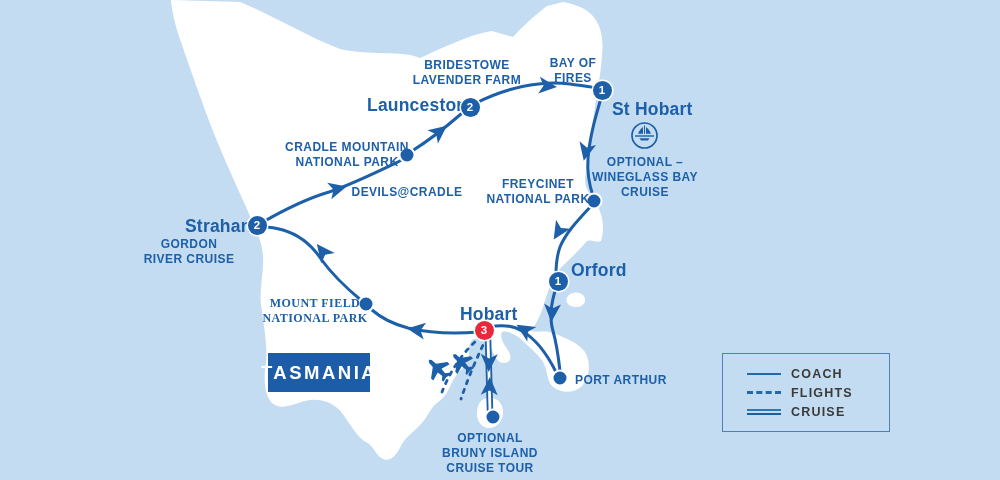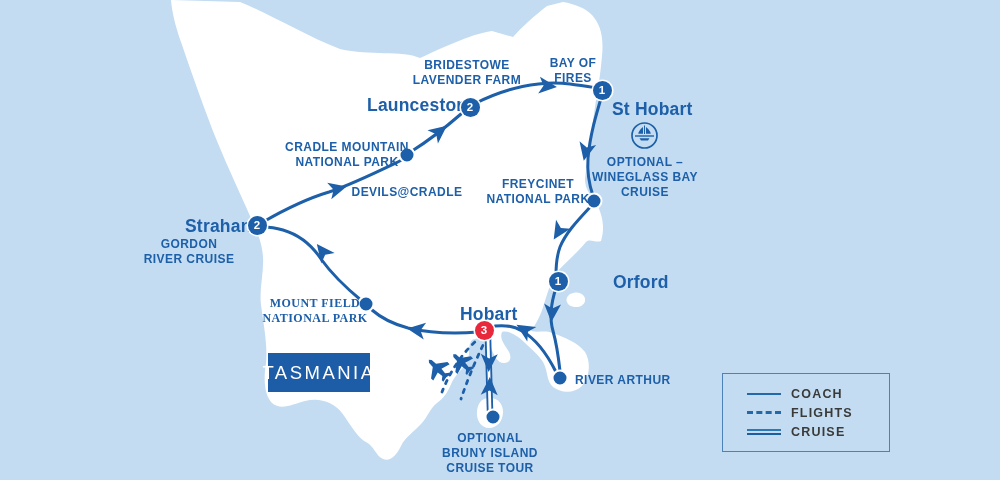--- a/index.html
+++ b/index.html
@@ -10,25 +10,25 @@
   .city{position:absolute;color:#1d5fa8;font-weight:bold;font-size:17.5px;letter-spacing:.2px;white-space:nowrap;}
   .poi{position:absolute;color:#1d5fa8;font-weight:bold;font-size:12px;letter-spacing:.45px;line-height:1.25;text-align:center;white-space:pre-line;}
   .poi.left{text-align:left;}
 
   .badge{position:absolute;width:19px;height:19px;border-radius:50%;background:#1d5fa8;
          color:#fff;font-size:11.5px;font-weight:bold;line-height:19px;text-align:center;
          box-shadow:0 0 0 1.5px rgba(255,255,255,.95);}
   .badge.red{background:#e8283b;}
 
   .region-box{position:absolute;left:268px;top:353px;width:102px;height:39px;background:#1d5ca6;
-              color:#fff;font-weight:normal;font-size:18.5px;letter-spacing:2.5px;
+              color:#fff;font-weight:bold;font-size:18.5px;letter-spacing:2.5px;
               display:flex;align-items:center;justify-content:center;}
 
   .legend{position:absolute;left:722px;top:353px;width:168px;height:79px;border:1.5px solid #4d82b8;
-          box-sizing:border-box;display:flex;flex-direction:column;justify-content:center;gap:6px;padding-left:24px;margin-top:20px;}
+          box-sizing:border-box;display:flex;flex-direction:column;justify-content:center;gap:6px;padding-left:24px;}
   .legend-row{display:flex;align-items:center;gap:10px;height:13px;}
   .legend-sample{width:34px;}
   .legend-sample.solid{height:0;border-top:2.6px solid #2368a8;}
   .legend-sample.dashed{height:0;border-top:3px dashed #2368a8;}
   .legend-sample.double{height:6px;border-top:2.2px solid #2e79b4;border-bottom:2.6px solid #1b5fa0;box-sizing:border-box;}
   .legend-label{color:#3a3a39;font-weight:bold;font-size:12.5px;letter-spacing:1.2px;}
 </style>
 </head>
 <body>
 
@@ -114,21 +114,21 @@
       <path fill="#1d5fa8" d="M 643,127 C 640,129.5 638.3,132 638.3,133.8 L 643,133.8 Z"></path>
       <path fill="#1d5fa8" d="M 646,127 C 649,129.5 650.7,132 650.7,133.8 L 646,133.8 Z"></path>
       <path fill="#1d5fa8" d="M 639.5,138.2 L 649.5,138.2 L 648,140.5 L 641,140.5 Z"></path>
       <path d="M 635,136 L 654,136" stroke="#1d5fa8" stroke-width="1.4" fill="none"></path>
     </g>
   </svg>
 
   <div class="city" style="left:367px;top:95px;">Launceston</div>
   <div class="city" style="left:612px;top:99px;">St Hobart</div>
   <div class="city" style="left:185px;top:216px;">Strahan</div>
-  <div class="city" style="left:571px;top:272px;margin-left:42px;">Orford</div>
+  <div class="city" style="left:571px;top:260px;">Orford</div>
   <div class="city" style="left:441px;top:304px;margin-left:19px;">Hobart</div>
 
   <div class="badge" style="left:460.5px;top:97.5px;">2</div>
   <div class="badge" style="left:592.5px;top:80.5px;">1</div>
   <div class="badge" style="left:247.5px;top:215.5px;">2</div>
   <div class="badge" style="left:548.5px;top:271.5px;">1</div>
   <div class="badge red" style="left:474.5px;top:320.5px;">3</div>
 
   <div class="poi" style="left:397px;top:58px;width:140px;">BRIDESTOWE
 LAVENDER FARM</div>
@@ -139,21 +139,21 @@
   <div class="poi" style="left:347px;top:185px;width:120px;">DEVILS@CRADLE</div>
   <div class="poi" style="left:478px;top:177px;width:120px;">FREYCINET
 NATIONAL PARK</div>
   <div class="poi" style="left:584px;top:155px;width:122px;">OPTIONAL –
 WINEGLASS BAY
 CRUISE</div>
   <div class="poi" style="left:134px;top:237px;width:110px;">GORDON
 RIVER CRUISE</div>
   <div class="poi" style="left:255px;top:296px;width:120px;font-family:Liberation Serif, serif;">MOUNT FIELD
 NATIONAL PARK</div>
-  <div class="poi left" style="left:575px;top:373px;">RIVER ARTHUR</div>
+  <div class="poi left" style="left:575px;top:373px;">PORT ARTHUR</div>
   <div class="poi" style="left:425px;top:431px;width:130px;">OPTIONAL
 BRUNY ISLAND
 CRUISE TOUR</div>
 
   <div class="region-box">TASMANIA</div>
 
   <div class="legend">
     <div class="legend-row">
       <div class="legend-sample solid"></div>
       <div class="legend-label">COACH</div>

